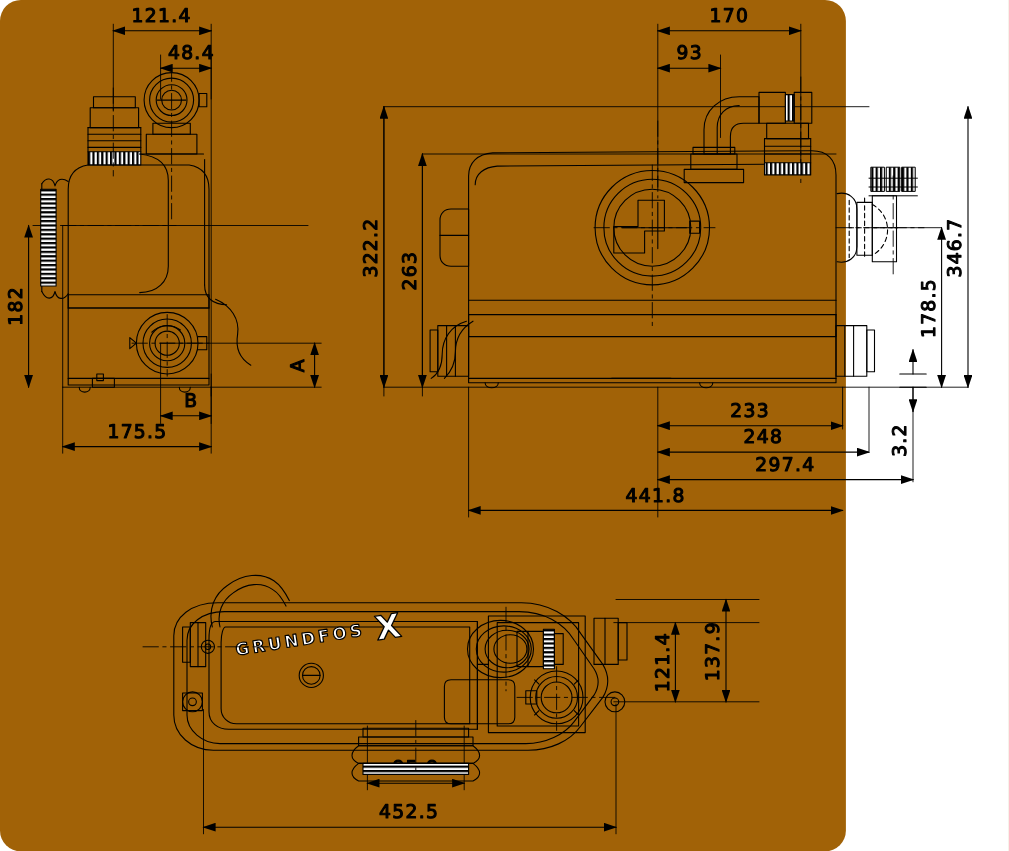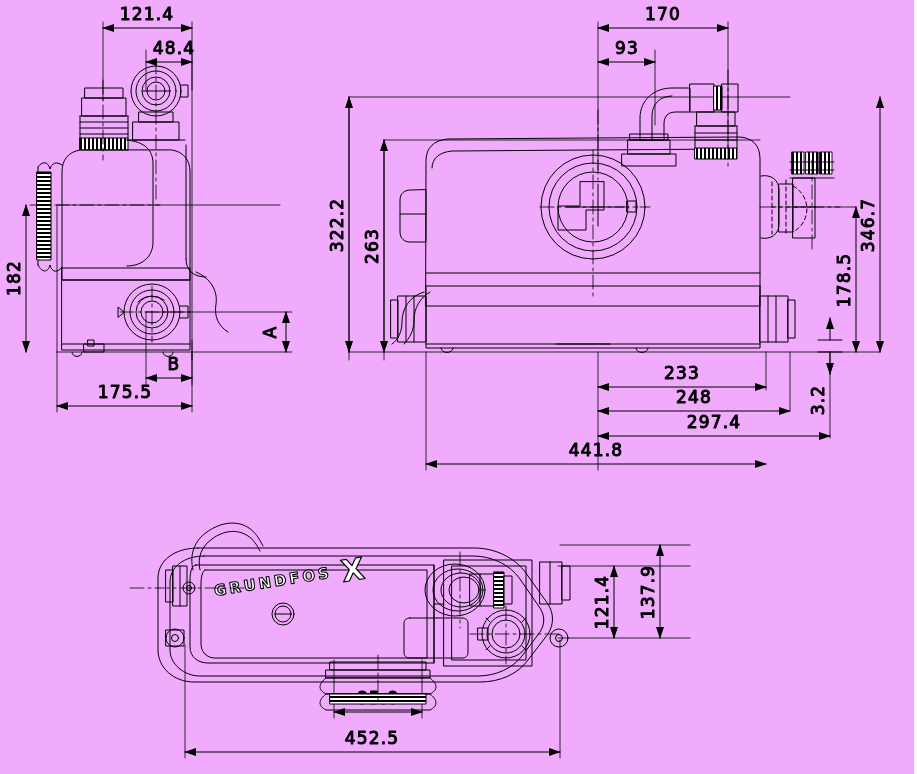--- a/index.html
+++ b/index.html
@@ -1,18 +1,18 @@
 <!DOCTYPE html>
 <html><head>
 <meta charset="utf-8">
 <style>
   html,body{margin:0;padding:0;background:#ffffff;}
   body{width:917px;height:774px;overflow:hidden;
        font-family:"DejaVu Sans","Liberation Sans",sans-serif;}
-  #sheet{position:relative;width:914px;height:774px;background:#f0abfc;}
+  #sheet{position:relative;width:769px;height:774px;background:#a16207;border-radius:19px;}
   svg{display:block;}
   .dimtxt{font-family:"DejaVu Sans","Liberation Sans",sans-serif;
           font-size:17px;fill:#000;letter-spacing:1.2px;}
 </style>
 </head>
 <body>
 
 <div id="sheet">
 <svg width="917" height="774" viewBox="0 0 917 774">
 

